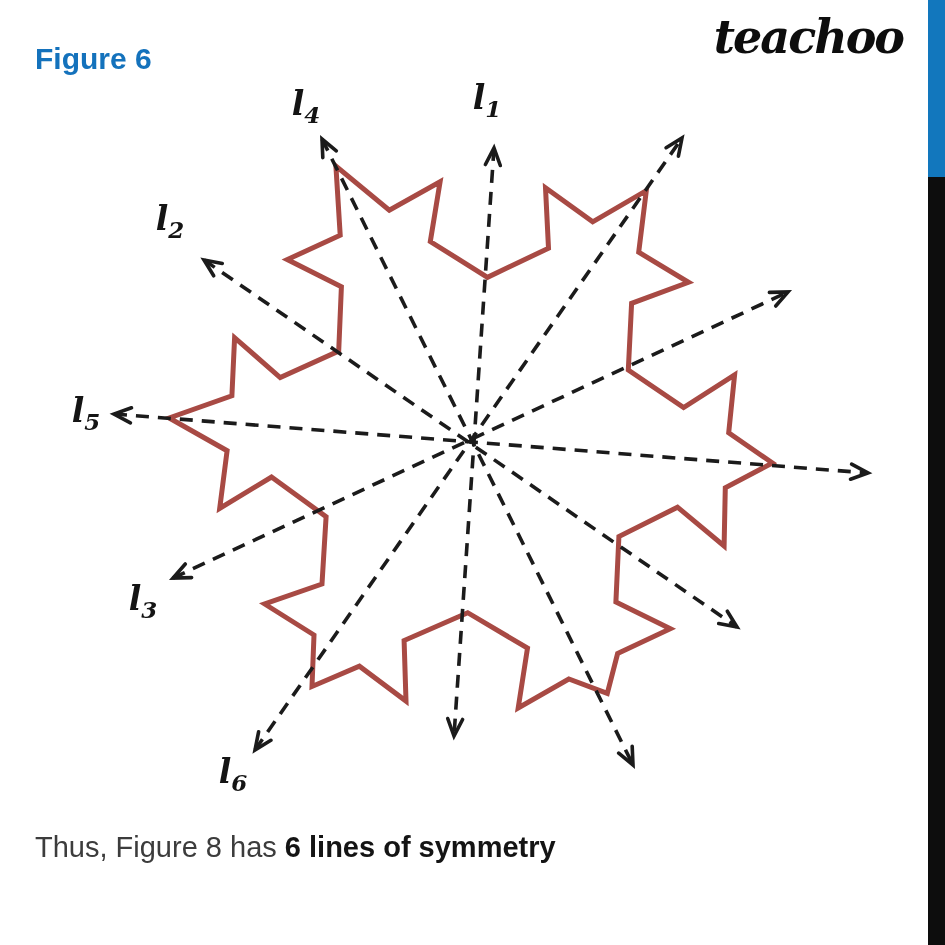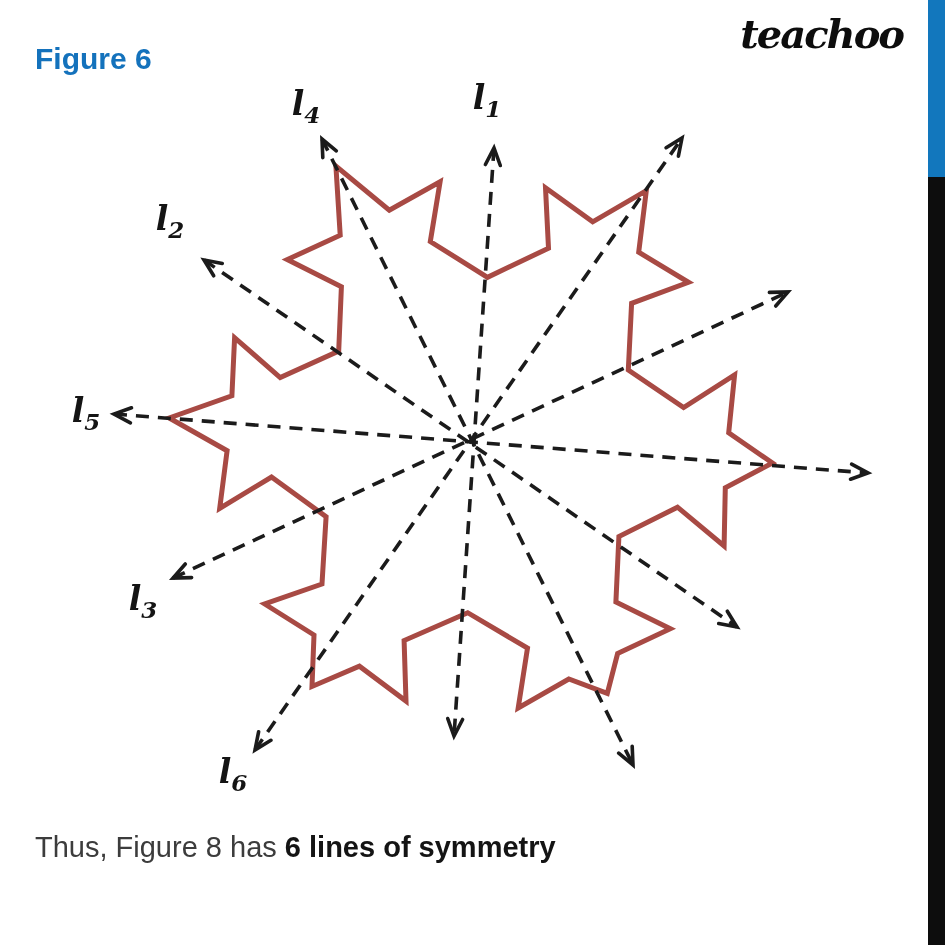--- a/index.html
+++ b/index.html
@@ -7,21 +7,21 @@
     width:945px;height:945px;position:relative;background:#ffffff;
     font-family:"Liberation Sans",sans-serif;overflow:hidden;
   }
   .figure-title{
     position:absolute;left:35px;top:42px;
     font-size:30px;font-weight:bold;letter-spacing:0px;
   }
   .logo{
     position:absolute;top:10px;right:42px;
     font-family:"DejaVu Serif",serif;font-style:italic;font-weight:bold;
-    font-size:40px;letter-spacing:-2px;color:#0d0d0d;
+    font-size:46px;letter-spacing:-2px;color:#0d0d0d;
   }
   .edge-bar{position:absolute;right:0;width:17px;}
   .edge-bar.blue{top:0;height:177px;}
   .edge-bar.black{top:177px;height:768px;}
   svg.fig{position:absolute;left:0;top:0;}
   .caption{
     position:absolute;left:35px;top:831px;
     font-size:29px;color:#3c3c3c;white-space:nowrap;
   }
   .caption b{color:#141414;text-align:center;}

